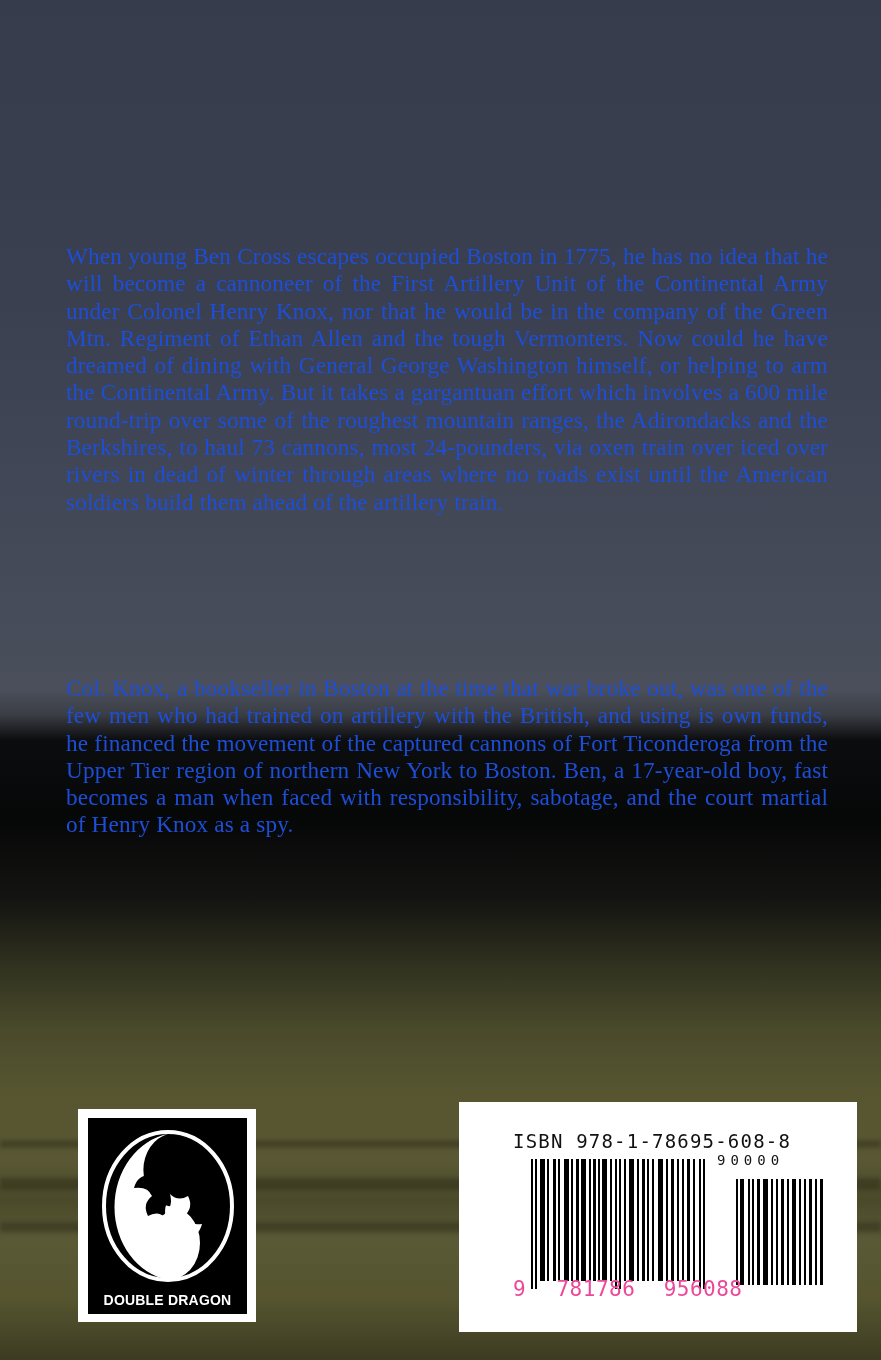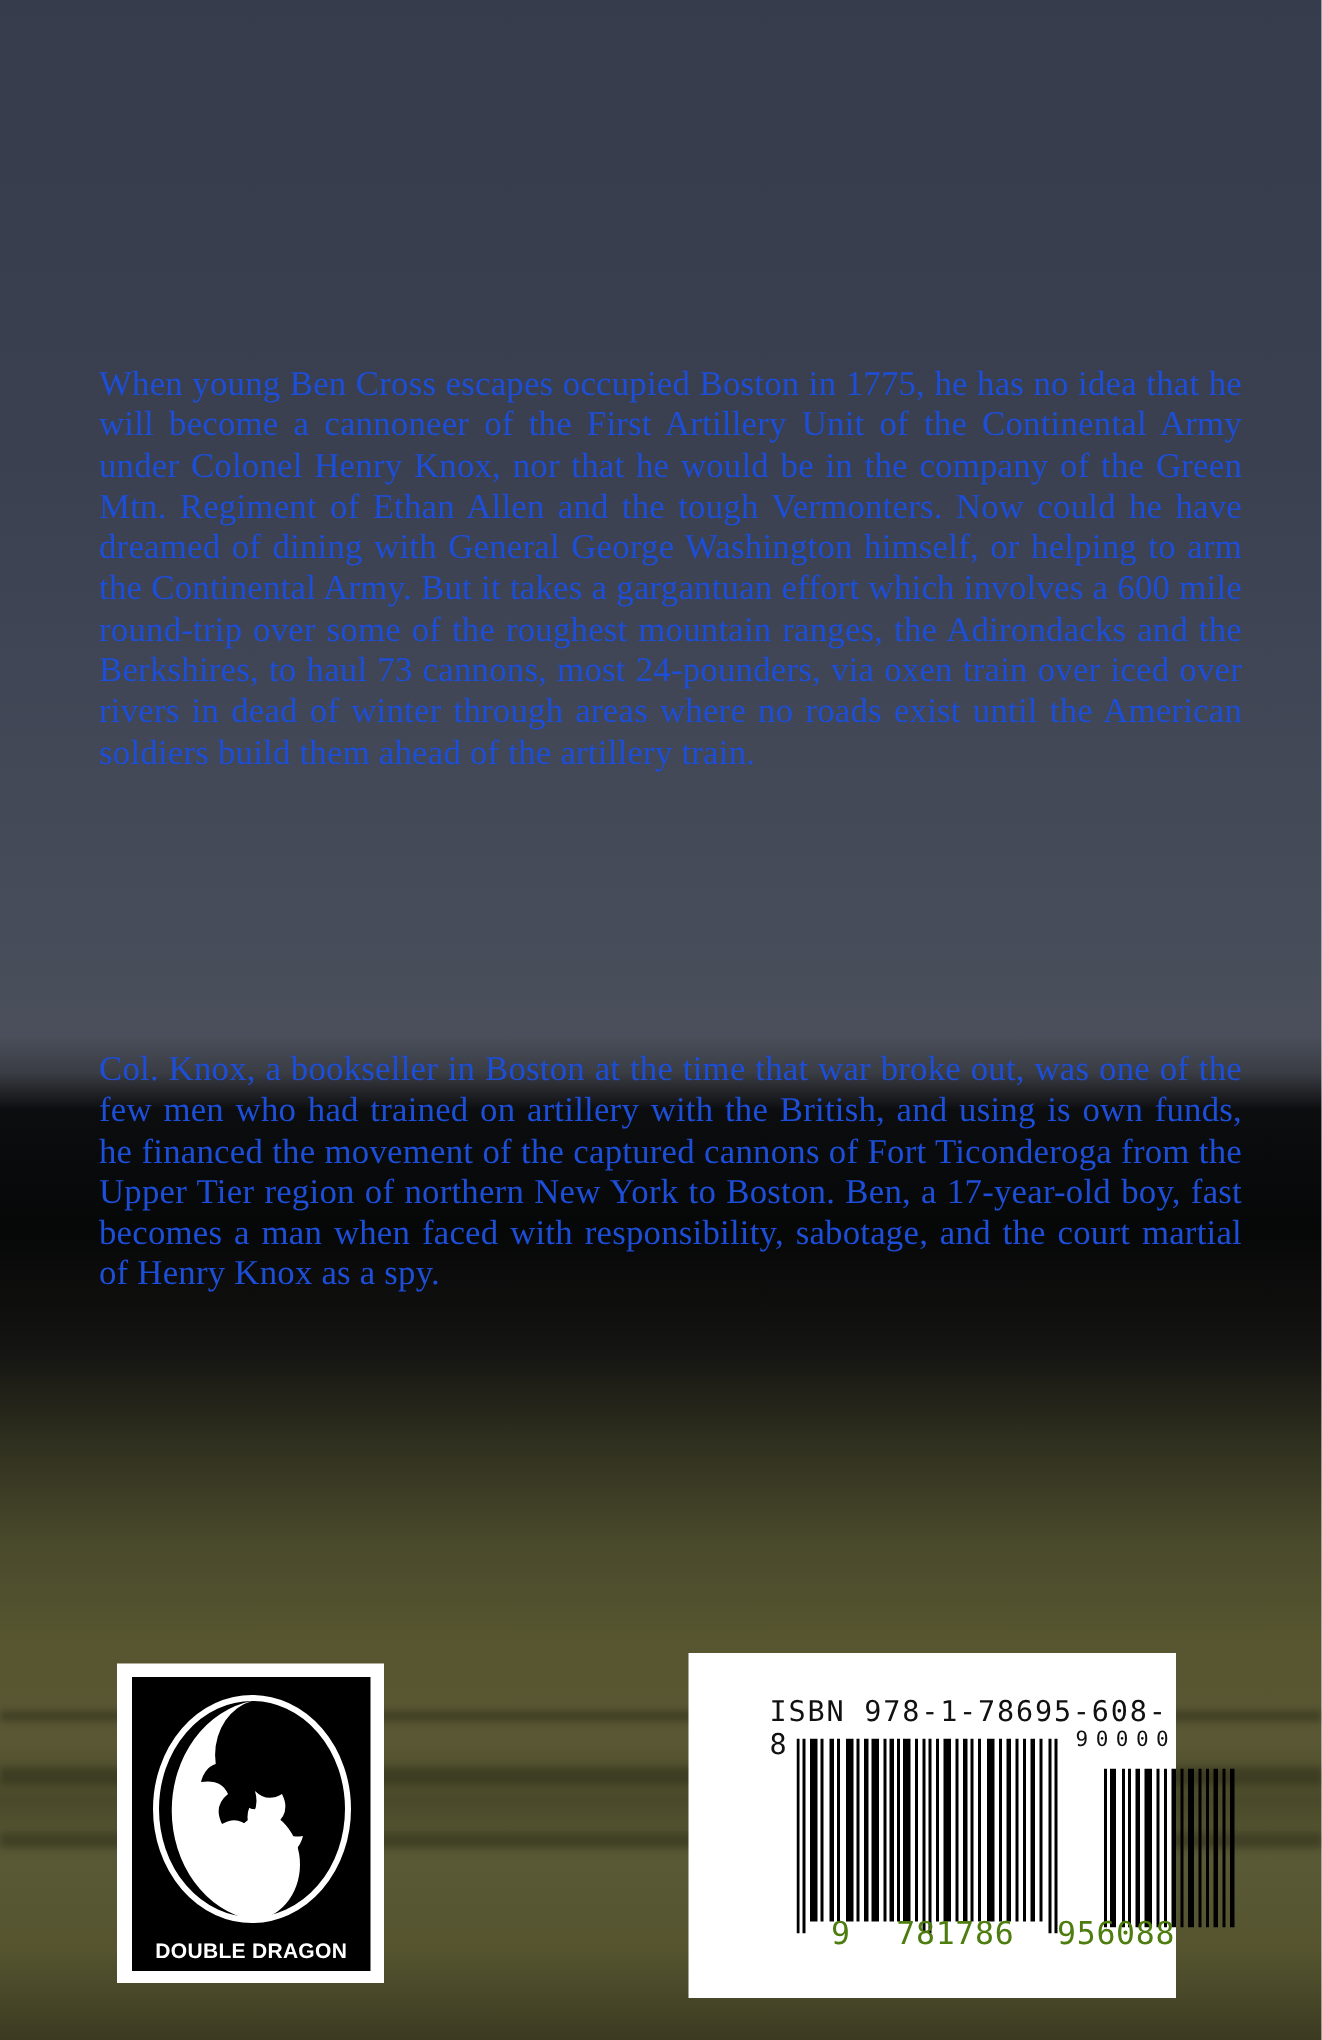--- a/index.html
+++ b/index.html
@@ -13,51 +13,51 @@
       font-family: "DejaVu Serif", serif;
     }
     .streak { position: absolute; left: 0; width: 881px; height: 8px; background: rgba(30,30,15,0.35); filter: blur(2px); }
     .blurb {
       position: absolute; left: 66px; width: 762px; color: #1d4ed8;
       font-family: "Liberation Serif", serif; font-size: 23.2px; line-height: 27.3px;
       text-align: justify; letter-spacing: 0.15px;
     }
     .blurb p { margin: 0; }
     #p1 { top: 243px; }
-    #p2 { top: 700px; }
+    #p2 { top: 675px; }
     .logo-box {
       position: absolute; left: 78px; top: 1109px; width: 178px; height: 213px;
       background: #fff; box-sizing: border-box; padding: 9px 9px 8px 10px;
     }
     .logo-inner {
       width: 100%; height: 100%; background: #000; position: relative;
       display: flex; flex-direction: column; align-items: center;
     }
     .logo-inner svg { margin-top: 8px; }
     .logo-text {
       color: #fff; font-family: "Liberation Sans", sans-serif; font-weight: bold;
       font-size: 14px; letter-spacing: 0.2px; position: absolute; bottom: 6px;
     }
     .barcode-box {
-      position: absolute; left: 459px; top: 1102px; width: 325px; height: 230px;
+      position: absolute; left: 459px; top: 1102px; width: 398px; height: 230px;
       background: #fff;
     }
     .isbn-text {
       position: absolute; left: 54px; top: 28px; font-family: "DejaVu Sans Mono", monospace;
       font-size: 19px; letter-spacing: 1.2px; color: #111;
     }
     .addon-text {
       position: absolute; left: 258px; top: 50px; font-family: "DejaVu Sans Mono", monospace;
       font-size: 14px; letter-spacing: 5px; color: #111;
     }
     .main-bars { position: absolute; left: 72px; top: 57px; }
     .addon-bars { position: absolute; left: 277px; top: 77px; }
     .ean-text {
       position: absolute; left: 54px; top: 175px; font-family: "DejaVu Sans Mono", monospace;
-      font-size: 21px; color: #4d7c0f; letter-spacing: 0.5px; margin-left: 41px;
+      font-size: 21px; color: #ec4899; letter-spacing: 0.5px;
     }
   </style>
 </head>
 <body>
 
 <div class="streak" style="top:1140px;"></div>
 <div class="streak" style="top:1178px;height:12px;"></div>
 <div class="streak" style="top:1222px;height:10px;"></div>
 
 <div class="blurb" id="p1">

